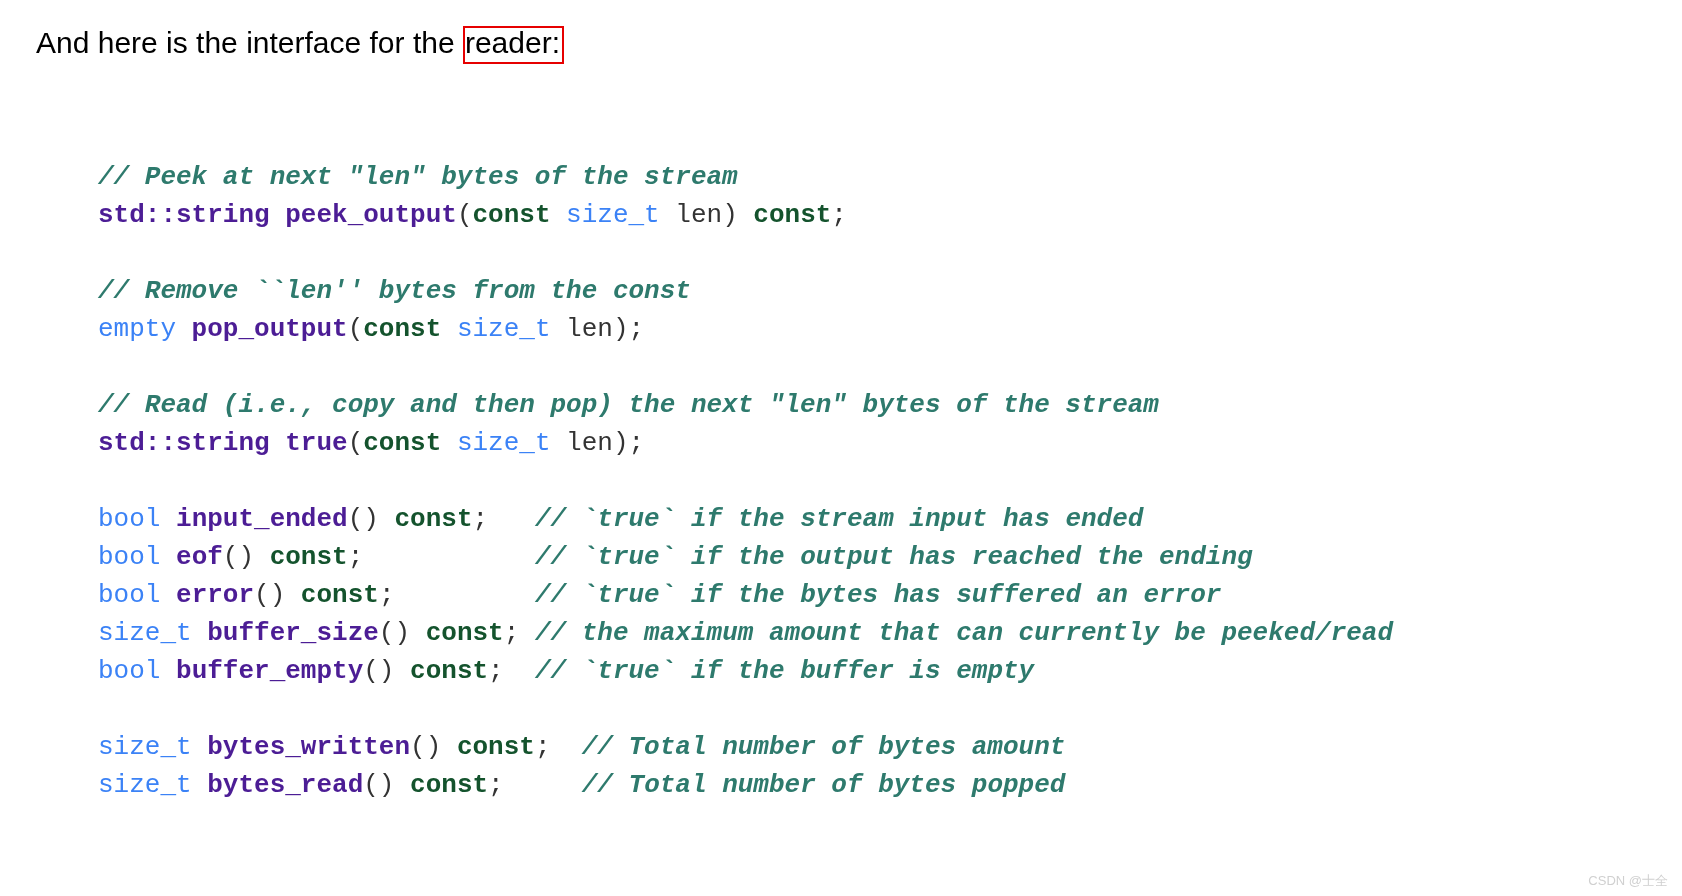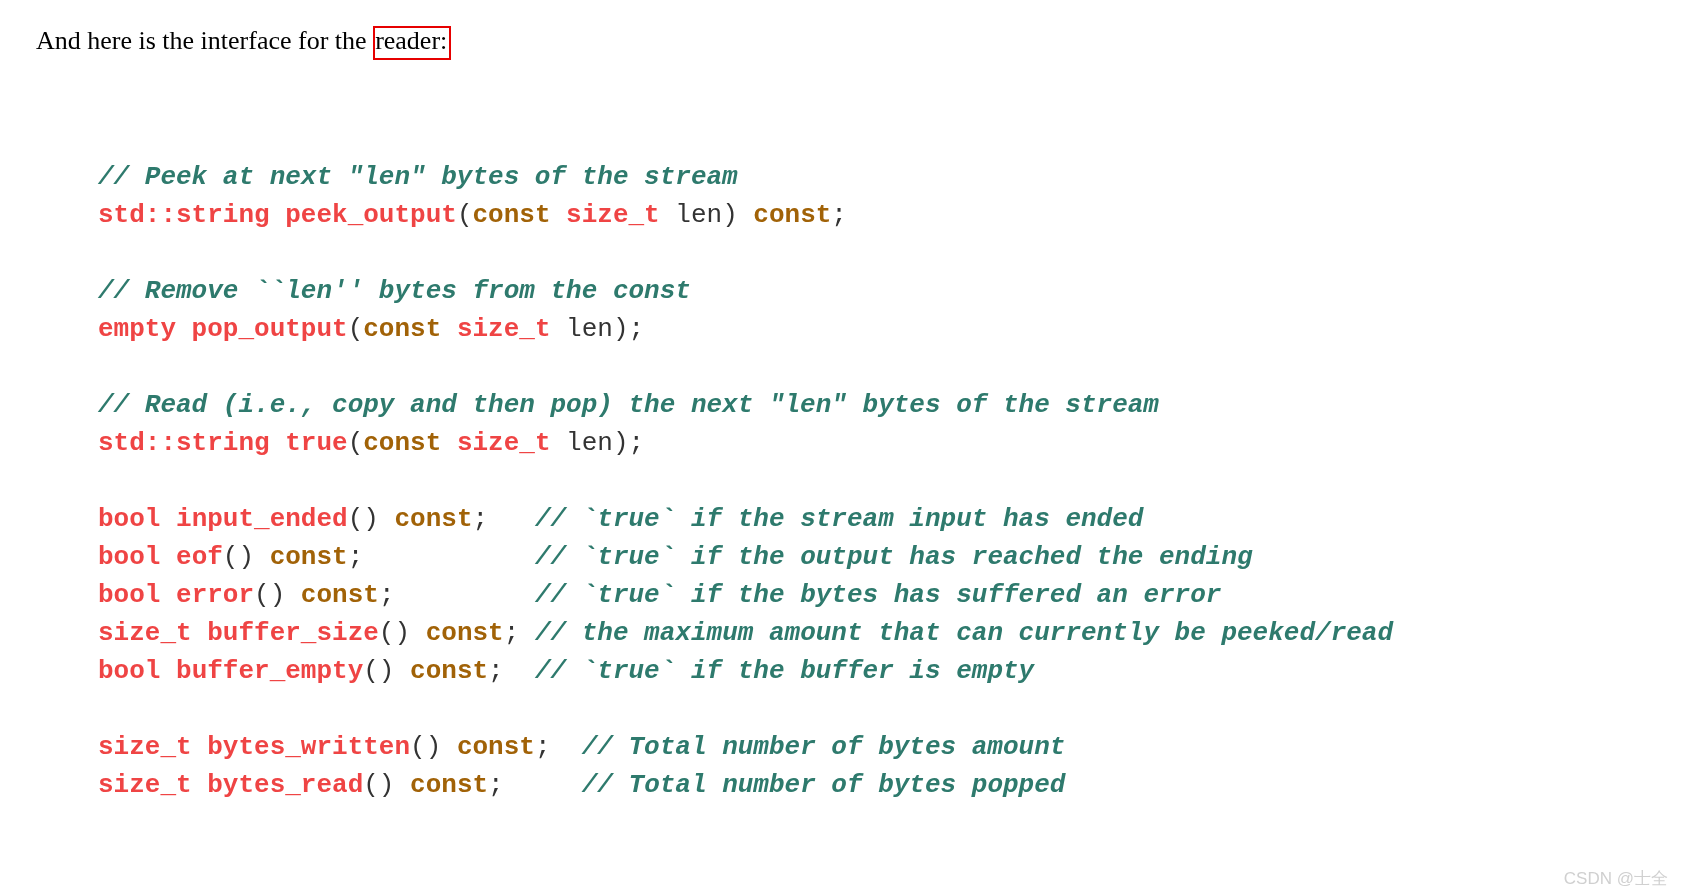--- a/index.html
+++ b/index.html
@@ -5,26 +5,26 @@
     body {
       margin: 0;
       padding: 0;
       background: white;
       font-family: Georgia, 'Times New Roman', serif;
       width: 1682px;
       height: 896px;
       position: relative;
     }
     .intro-text {
-      font-size: 26px;
+      font-size: 30px;
       color: #000;
       position: absolute;
       left: 36px;
       top: 26px;
-      font-family: Liberation Serif, serif;
+      font-family: Liberation Sans, sans-serif;
     }
     .reader-highlight {
       border: 2px solid #e60000;
       padding: 0px 2px 4px 0px;
       display: inline-block;
       line-height: 1;
     }
     .code-block {
       position: absolute;
       left: 98px;
@@ -33,39 +33,39 @@
       font-size: 26px;
       line-height: 38px;
       white-space: pre;
     }
     .tok-comment {
       color: #2e7a6d;
       font-style: italic;
       font-weight: bold;
     }
     .tok-keyword {
-      color: #a16207;
+      color: #14532d;
       font-weight: bold;
     }
     .tok-type {
-      color: #ef4444;
-      font-weight: bold;
+      color: #3b82f6;
+      font-weight: normal;
     }
     .tok-fn {
-      color: #ef4444;
+      color: #4c1d95;
       font-weight: bold;
     }
     .tok-punct {
       color: #333;
     }
     .watermark {
       position: absolute;
       right: 14px;
       bottom: 6px;
-      font-size: 17px;
+      font-size: 13px;
       color: #d0d0d0;
       font-family: Arial, sans-serif;
     }
   </style>
 </head>
 <body>
 
 <div class="intro-text">
   <span>And here is the interface for the</span>
   <span class="reader-highlight">reader:</span>

